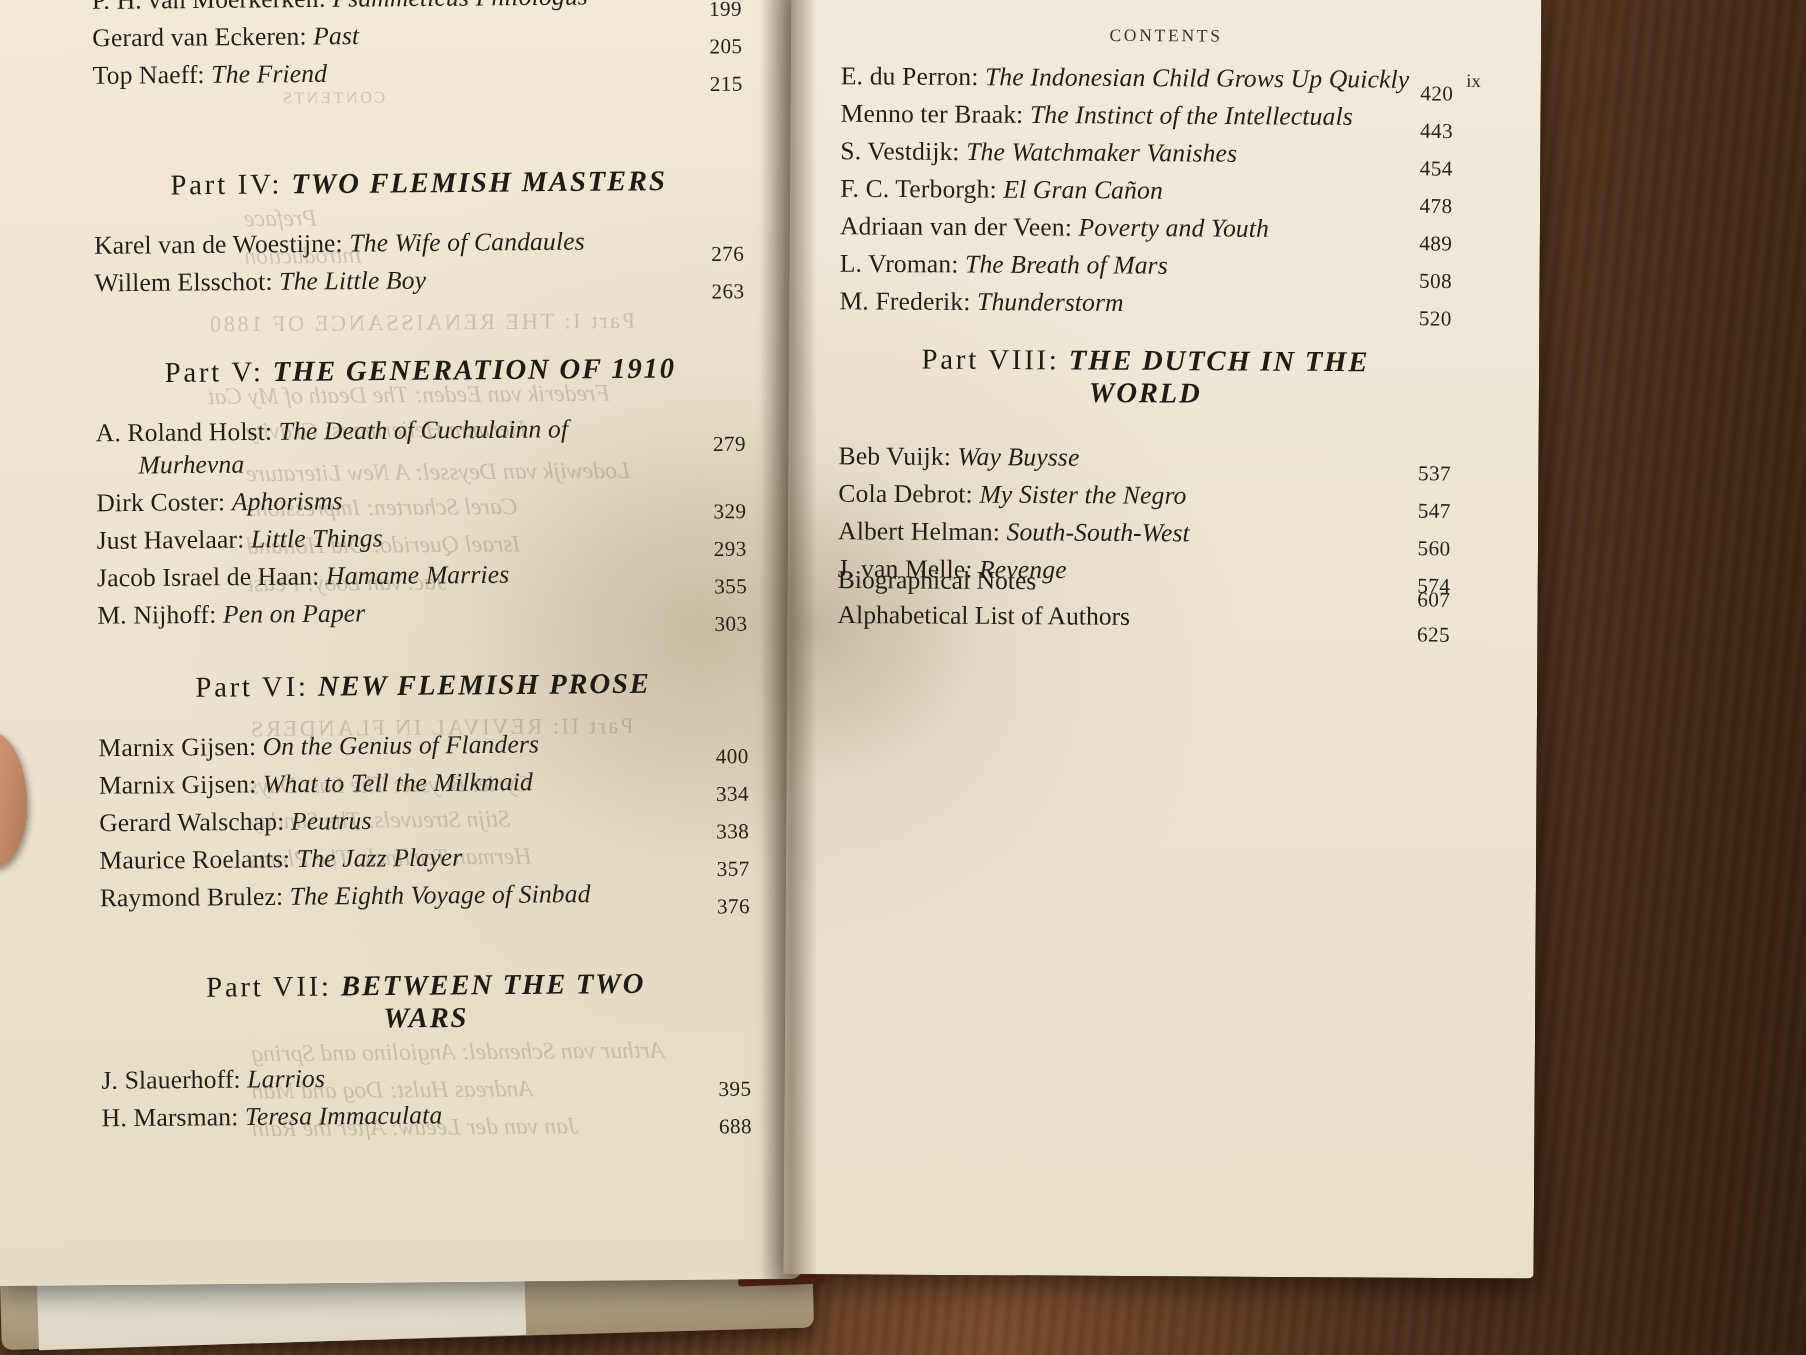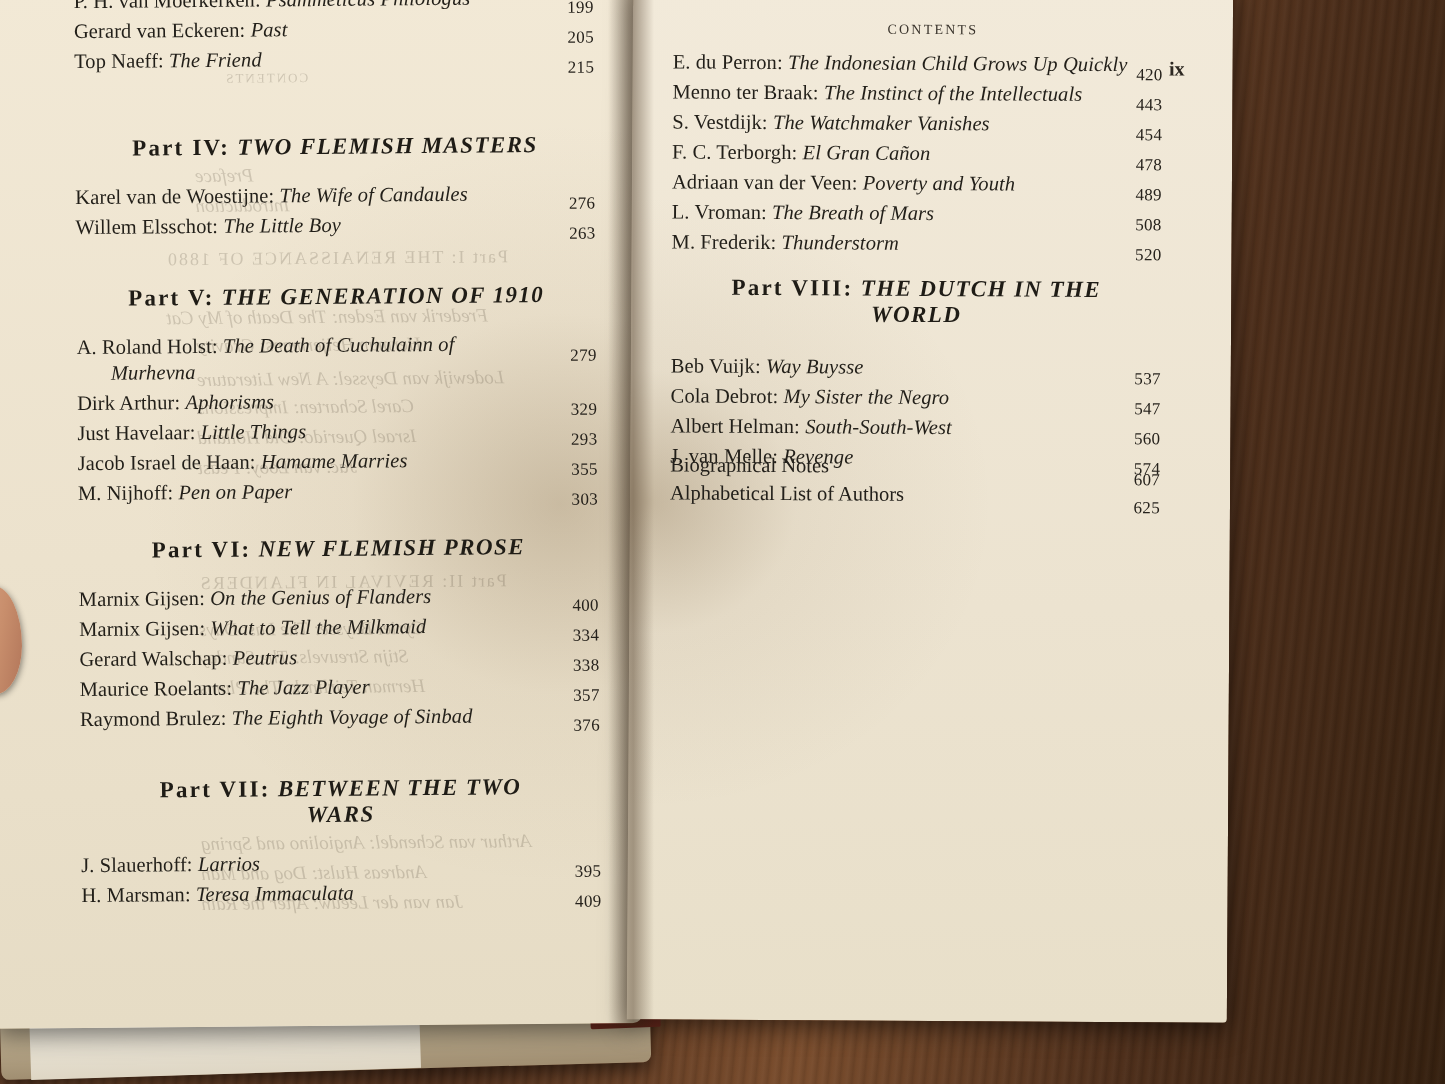--- a/index.html
+++ b/index.html
@@ -145,23 +145,22 @@
 
   .running-head {
     text-align: center;
     letter-spacing: 2.2px;
     font-size: 14px;
     color: #3a342c;
   }
   .folio-right {
     position: absolute;
     right: 8px;
-    font-size: 20px;
+    font-size: 15px;
     color: #2d2822;
-    font-weight: bold;
   }
 
   .entry {
     position: relative;
     font-size: 20.5px;
     line-height: 26px;
     margin: 0 0 4px 0;
     color: #221f19;
     letter-spacing: 0.1px;
   }
@@ -183,21 +182,21 @@
   }
   .pg.shift { top: 13px; }
 
   .part-head {
     text-align: center;
     font-size: 23px;
     letter-spacing: 1.6px;
     margin: 30px 0 22px 0;
     color: #1f1c16;
   }
-  .part-head .pt { font-style: normal; letter-spacing: 2.2px; font-weight: bold; }
+  .part-head .pt { font-style: normal; letter-spacing: 2.2px; }
   .part-head .nm { font-style: italic; font-weight: 600; letter-spacing: 1.4px; }
   .part-head .l2 { display: block; }
 
   .plain-entry {
     position: relative;
     font-size: 20.5px;
     line-height: 28px;
     margin: 0;
   }
 
@@ -295,21 +294,21 @@
           <span class="pt">Part V:</span>
           <span class="nm">THE GENERATION OF 1910</span>
         </div>
         <div class="entry">
           <span class="author">A. Roland Holst:</span>
           <span class="title">The Death of Cuchulainn of</span>
           <span class="cont">Murhevna</span>
           <span class="pg shift">279</span>
         </div>
         <div class="entry">
-          <span class="author">Dirk Arthur:</span>
+          <span class="author">Dirk Coster:</span>
           <span class="title">Aphorisms</span>
           <span class="pg">329</span>
         </div>
         <div class="entry">
           <span class="author">Just Havelaar:</span>
           <span class="title">Little Things</span>
           <span class="pg">293</span>
         </div>
         <div class="entry">
           <span class="author">Jacob Israel de Haan:</span>
@@ -362,21 +361,21 @@
           <span class="nm l2">WARS</span>
         </div>
         <div class="entry">
           <span class="author">J. Slauerhoff:</span>
           <span class="title">Larrios</span>
           <span class="pg">395</span>
         </div>
         <div class="entry">
           <span class="author">H. Marsman:</span>
           <span class="title">Teresa Immaculata</span>
-          <span class="pg">409</span>
+          <span class="pg">688</span>
         </div>
       </div>
 
     </div>
   </div>
 
   <div class="page" id="page-right">
     <div class="col" id="right-col">
 
       <div class="running-head">CONTENTS</div>

